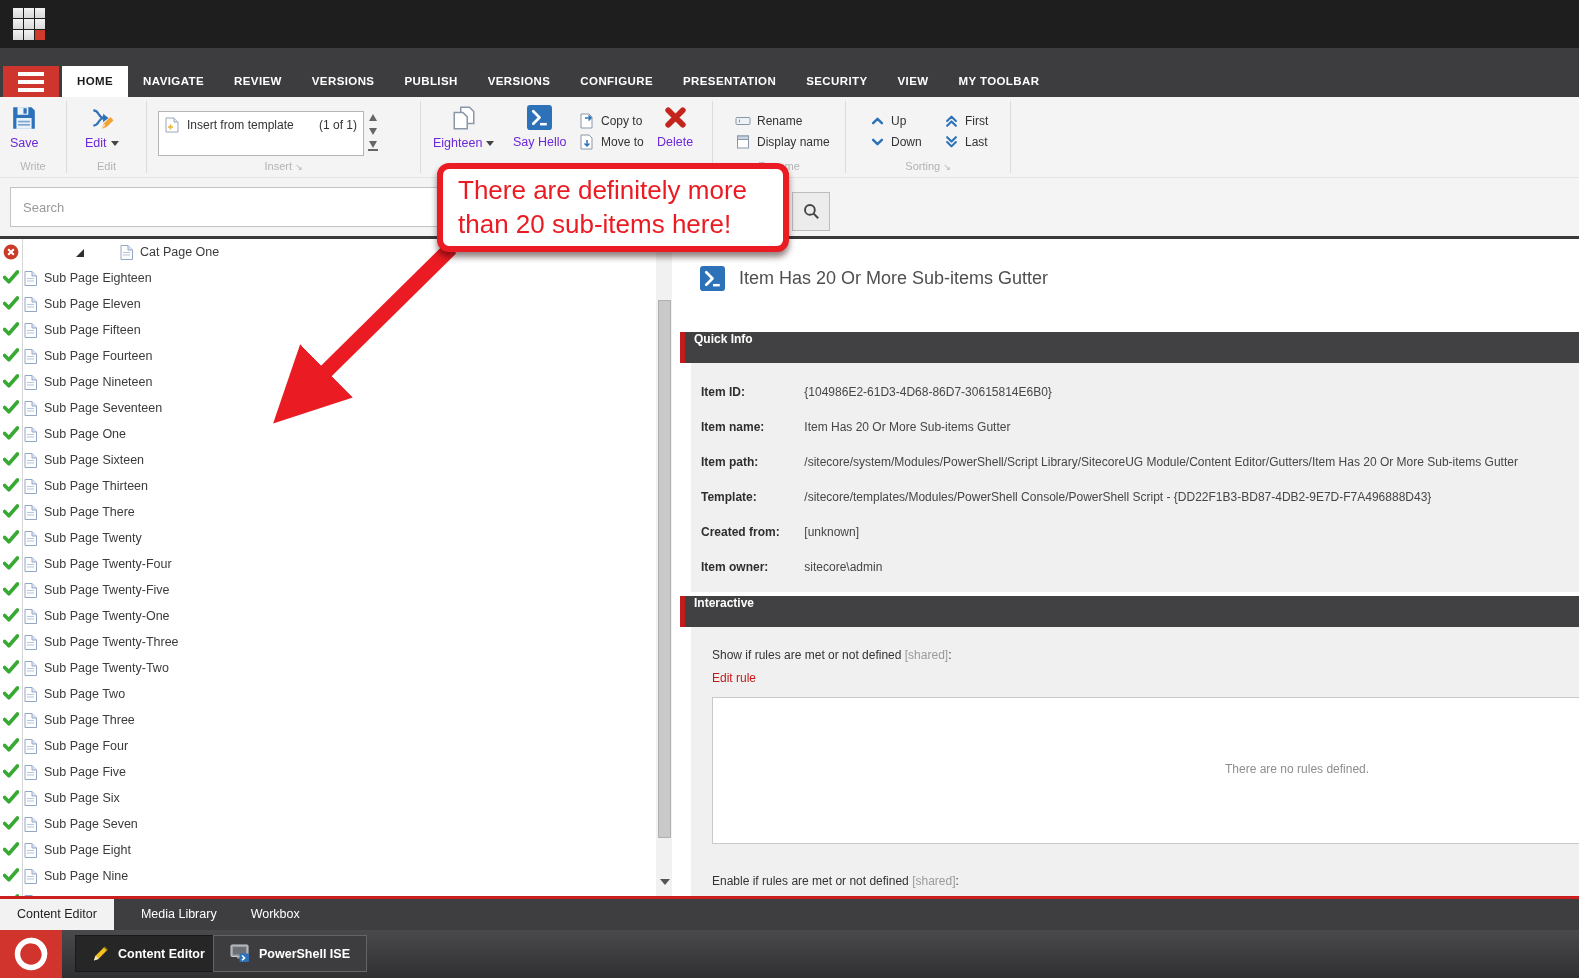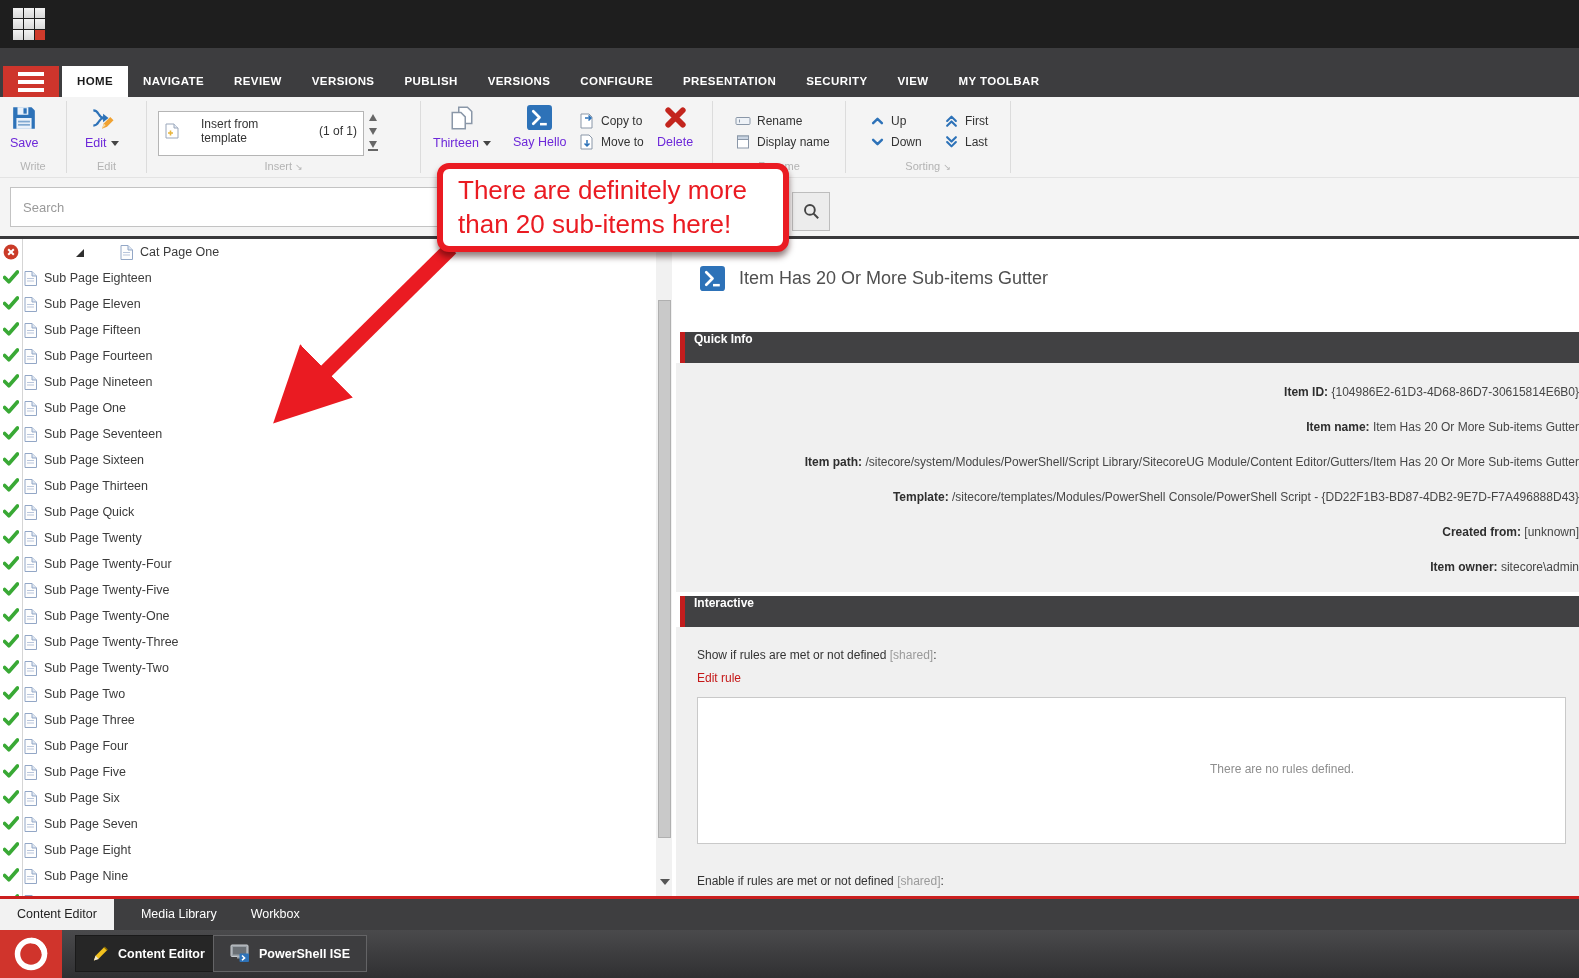--- a/index.html
+++ b/index.html
@@ -27,21 +27,21 @@
   .tsep{position:absolute;top:4px;height:72px;width:1px;background:#dcdcdc;}
   .tgroup{position:absolute;top:0;height:80px;}
   .glabel{position:absolute;bottom:5px;left:0;width:100%;text-align:center;font-size:11px;color:#b3b3b3;white-space:nowrap;}
   .grp-expand{font-size:9px;color:#b3b3b3;margin-left:3px;}
   .bigbtn{position:absolute;top:8px;display:flex;flex-direction:column;align-items:center;cursor:pointer;}
   .bigbtn .lbl{margin-top:5px;font-size:12.5px;color:#6d28d9;display:flex;align-items:center;gap:4px;white-space:nowrap;}
   .caret{width:0;height:0;border-left:4px solid transparent;border-right:4px solid transparent;border-top:5px solid #444;display:inline-block;}
   .minibtn{display:flex;align-items:center;gap:6px;height:19px;margin:2px 0;font-size:12px;color:#333;cursor:pointer;white-space:nowrap;}
 
   .insert-box{position:absolute;left:11px;top:14px;width:204px;height:43px;background:#fff;border:1px solid #b5b5b5;cursor:pointer;}
-  .insert-row{display:flex;align-items:center;gap:22px;padding:5px 6px 0 6px;font-size:12px;color:#333;justify-content:center;}
+  .insert-row{display:flex;align-items:center;gap:8px;padding:5px 6px 0 6px;font-size:12px;color:#333;justify-content:center;}
   .insert-row .txt{flex:1;}
   .spincol{position:absolute;left:217px;top:14px;width:18px;height:43px;display:flex;flex-direction:column;justify-content:space-between;padding:3px 0;box-sizing:border-box;align-items:center;}
   .tri-up{width:0;height:0;border-left:4.5px solid transparent;border-right:4.5px solid transparent;border-bottom:7px solid #666;cursor:pointer;}
   .tri-dn{width:0;height:0;border-left:4.5px solid transparent;border-right:4.5px solid transparent;border-top:7px solid #666;cursor:pointer;}
   .tri-last{display:flex;flex-direction:column;align-items:center;cursor:pointer;}
   .tri-last b{display:block;width:10px;height:2px;background:#666;margin-top:1px;}
 
   
   .searchrow{position:absolute;left:0;top:177px;width:1579px;height:59px;background:#f4f4f4;border-top:1px solid #e3e3e3;box-sizing:border-box;}
   .search-input{position:absolute;left:10px;top:9px;width:768px;height:40px;box-sizing:border-box;border:1px solid #c3c3c3;background:#fff;
@@ -67,21 +67,21 @@
   .vthumb{position:absolute;left:2px;top:61px;width:11px;height:536px;background:#c9c9c9;border:1px solid #b0b0b0;cursor:pointer;}
   .varrow{position:absolute;left:4px;top:640px;width:0;height:0;border-left:5px solid transparent;border-right:5px solid transparent;border-top:6px solid #555;cursor:pointer;}
 
   
   .content{position:absolute;left:672px;top:239px;width:907px;height:657px;background:#fff;}
   .title-row{position:absolute;left:28px;top:27px;display:flex;align-items:center;gap:14px;}
   .title-row .t{font-size:18px;color:#4f4f4f;}
   .sect-head{position:absolute;left:8px;right:0;height:31px;background:#414143;display:flex;align-items:flex-start;}
   .sect-head .bar{width:5px;height:31px;background:#c21d1d;margin-right:9px;}
   .sect-head .st{color:#fff;font-size:12px;font-weight:700;}
-  .sect-body{position:absolute;left:4px;right:0;background:#f0f0f0;text-align:right;}
+  .sect-body{position:absolute;left:19px;right:0;background:#f0f0f0;}
   .qi-fields{padding:22px 0 0 10px;}
   .qi-row{height:35px;font-size:12px;}
   .qi-row .fl{display:inline-block;width:100px;font-weight:700;color:#2e2e2e;vertical-align:top;}
   .qi-row .fv{color:#464646;}
   .int-line{position:absolute;left:21px;font-size:12px;color:#333;}
   .int-line .shared{color:#9a9a9a;}
   .editrule{position:absolute;left:21px;top:44px;font-size:12px;color:#c51818;cursor:pointer;}
   .rulesbox{position:absolute;left:21px;top:70px;width:869px;height:147px;background:#fff;border:1px solid #c9c9c9;box-sizing:border-box;}
   .norules{position:absolute;left:512px;top:64px;font-size:12px;color:#8e8e8e;}
 
@@ -227,21 +227,21 @@
 
     <div class="tgroup" style="left:421px;width:290px">
       <div class="bigbtn" style="left:12px">
         <span>
           <svg width="26" height="26" viewBox="0 0 24 24">
               <path d="M9 2h8l4 4v11H9z" fill="#fff" stroke="#8a97a8" stroke-width="1.4"></path>
               <path d="M3 7h8l4 4v11H3z" fill="#fff" stroke="#8a97a8" stroke-width="1.4"></path>
             </svg>
         </span>
         <span class="lbl">
-            <span>Thirteen</span>
+            <span>Eighteen</span>
             <span class="caret"></span>
           </span>
       </div>
       <div class="bigbtn" style="left:92px">
         <span>
           <svg width="25" height="25" viewBox="0 0 24 24">
               <rect width="24" height="24" rx="3" fill="#2d72b8"></rect>
               <path d="M6 6l6 6-6 6" stroke="#fff" stroke-width="2.6" fill="none" stroke-linecap="round" stroke-linejoin="round"></path>
               <rect x="12.5" y="17.2" width="6.5" height="2.4" fill="#fff"></rect>
             </svg>
@@ -484,58 +484,58 @@
           </span>
           <span class="doclbl">
             <span>
               <svg width="13" height="15" viewBox="0 0 13 15">
                 <path d="M1 .5h7l4.5 4.5v9.5H1z" fill="#fdfdfd" stroke="#93a7c6"></path>
                 <path d="M8 .5V5h4.5" fill="#dde6f2" stroke="#93a7c6"></path>
                 <rect x="3" y="7" width="7" height="1" fill="#b9c6dc"></rect>
                 <rect x="3" y="9.5" width="7" height="1" fill="#b9c6dc"></rect>
               </svg>
             </span>
+            <span>Sub Page Seventeen</span>
+          </span>
+        </div>
+
+        <div class="trow sub">
+          <span class="gut check">
+            <svg width="16" height="14" viewBox="0 0 15 13">
+              <path d="M1.5 7l4 4L13.5 1.8" stroke="#39a935" stroke-width="3.4" fill="none" stroke-linecap="round" stroke-linejoin="round"></path>
+            </svg>
+          </span>
+          <span class="doclbl">
+            <span>
+              <svg width="13" height="15" viewBox="0 0 13 15">
+                <path d="M1 .5h7l4.5 4.5v9.5H1z" fill="#fdfdfd" stroke="#93a7c6"></path>
+                <path d="M8 .5V5h4.5" fill="#dde6f2" stroke="#93a7c6"></path>
+                <rect x="3" y="7" width="7" height="1" fill="#b9c6dc"></rect>
+                <rect x="3" y="9.5" width="7" height="1" fill="#b9c6dc"></rect>
+              </svg>
+            </span>
             <span>Sub Page One</span>
           </span>
         </div>
 
         <div class="trow sub">
           <span class="gut check">
             <svg width="16" height="14" viewBox="0 0 15 13">
               <path d="M1.5 7l4 4L13.5 1.8" stroke="#39a935" stroke-width="3.4" fill="none" stroke-linecap="round" stroke-linejoin="round"></path>
             </svg>
           </span>
           <span class="doclbl">
             <span>
               <svg width="13" height="15" viewBox="0 0 13 15">
                 <path d="M1 .5h7l4.5 4.5v9.5H1z" fill="#fdfdfd" stroke="#93a7c6"></path>
                 <path d="M8 .5V5h4.5" fill="#dde6f2" stroke="#93a7c6"></path>
                 <rect x="3" y="7" width="7" height="1" fill="#b9c6dc"></rect>
                 <rect x="3" y="9.5" width="7" height="1" fill="#b9c6dc"></rect>
               </svg>
             </span>
-            <span>Sub Page Seventeen</span>
-          </span>
-        </div>
-
-        <div class="trow sub">
-          <span class="gut check">
-            <svg width="16" height="14" viewBox="0 0 15 13">
-              <path d="M1.5 7l4 4L13.5 1.8" stroke="#39a935" stroke-width="3.4" fill="none" stroke-linecap="round" stroke-linejoin="round"></path>
-            </svg>
-          </span>
-          <span class="doclbl">
-            <span>
-              <svg width="13" height="15" viewBox="0 0 13 15">
-                <path d="M1 .5h7l4.5 4.5v9.5H1z" fill="#fdfdfd" stroke="#93a7c6"></path>
-                <path d="M8 .5V5h4.5" fill="#dde6f2" stroke="#93a7c6"></path>
-                <rect x="3" y="7" width="7" height="1" fill="#b9c6dc"></rect>
-                <rect x="3" y="9.5" width="7" height="1" fill="#b9c6dc"></rect>
-              </svg>
-            </span>
             <span>Sub Page Sixteen</span>
           </span>
         </div>
 
         <div class="trow sub">
           <span class="gut check">
             <svg width="16" height="14" viewBox="0 0 15 13">
               <path d="M1.5 7l4 4L13.5 1.8" stroke="#39a935" stroke-width="3.4" fill="none" stroke-linecap="round" stroke-linejoin="round"></path>
             </svg>
           </span>
@@ -560,21 +560,21 @@
           </span>
           <span class="doclbl">
             <span>
               <svg width="13" height="15" viewBox="0 0 13 15">
                 <path d="M1 .5h7l4.5 4.5v9.5H1z" fill="#fdfdfd" stroke="#93a7c6"></path>
                 <path d="M8 .5V5h4.5" fill="#dde6f2" stroke="#93a7c6"></path>
                 <rect x="3" y="7" width="7" height="1" fill="#b9c6dc"></rect>
                 <rect x="3" y="9.5" width="7" height="1" fill="#b9c6dc"></rect>
               </svg>
             </span>
-            <span>Sub Page Quick</span>
+            <span>Sub Page There</span>
           </span>
         </div>
 
         <div class="trow sub">
           <span class="gut check">
             <svg width="16" height="14" viewBox="0 0 15 13">
               <path d="M1.5 7l4 4L13.5 1.8" stroke="#39a935" stroke-width="3.4" fill="none" stroke-linecap="round" stroke-linejoin="round"></path>
             </svg>
           </span>
           <span class="doclbl">

